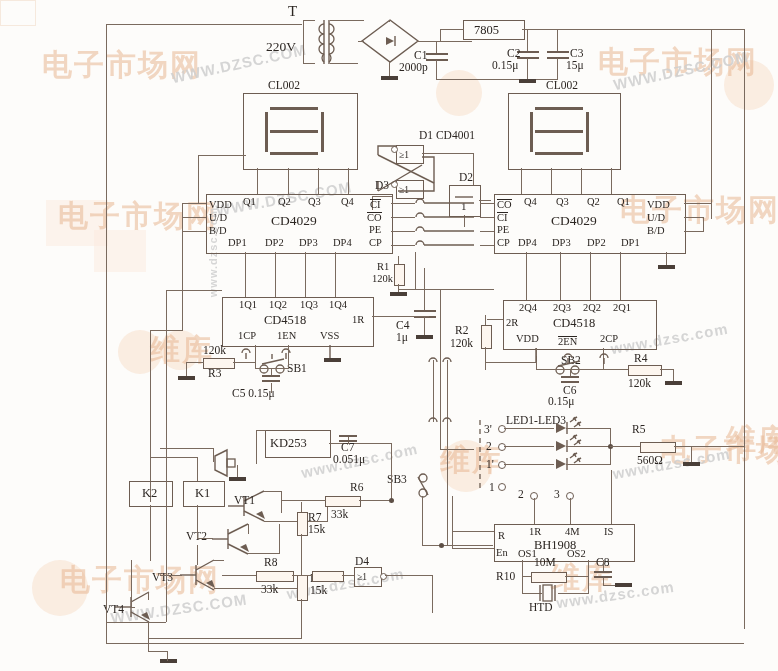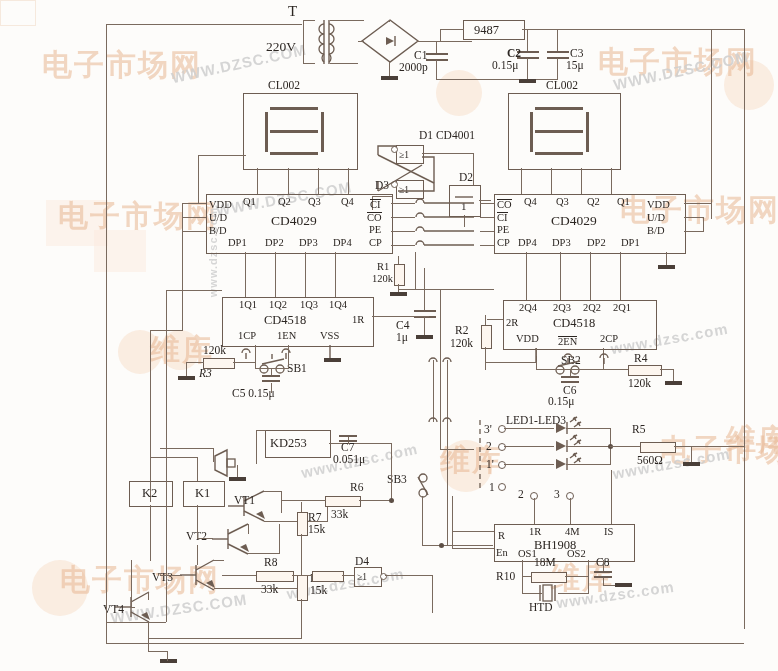--- a/index.html
+++ b/index.html
@@ -102,32 +102,32 @@
   <div class="w v" style="left:436px;top:41px;height:12px;"></div>
   <div class="cap-h" style="left:426px;top:53px;width:22px;height:10px;">
     <div class="p" style="left:0;top:0;width:22px;height:1.6px;"></div>
     <div class="p" style="left:0;top:6px;width:22px;height:1.6px;"></div>
   </div>
   <div class="w v" style="left:436px;top:60px;height:20px;"></div>
   <div class="lbl f11" style="left:414px;top:50px;">C1</div>
   <div class="lbl f11" style="left:399px;top:62px;">2000p</div>
 
   <div class="box" style="left:463px;top:20px;width:60px;height:18px;"></div>
-  <div class="lbl f12" style="left:474px;top:24px;">9487</div>
+  <div class="lbl f12" style="left:474px;top:24px;">7805</div>
   <div class="w h" style="left:440px;top:29px;width:24px;"></div>
   <div class="w h" style="left:522px;top:29px;width:36px;"></div>
   <div class="w v" style="left:440px;top:29px;height:13px;"></div>
 
   <div class="w v" style="left:527px;top:29px;height:22px;"></div>
   <div class="cap-h" style="left:517px;top:51px;width:22px;height:10px;">
     <div class="p" style="left:0;top:0;width:22px;height:1.6px;"></div>
     <div class="p" style="left:0;top:6px;width:22px;height:1.6px;"></div>
   </div>
   <div class="w v" style="left:527px;top:58px;height:22px;"></div>
-  <div class="lbl f11" style="left:507px;top:48px;font-weight:bold;">C2</div>
+  <div class="lbl f11" style="left:507px;top:48px;">C2</div>
   <div class="lbl f11" style="left:492px;top:60px;">0.15μ</div>
 
   <div class="w v" style="left:557px;top:29px;height:22px;"></div>
   <div class="cap-h" style="left:547px;top:51px;width:22px;height:10px;">
     <div class="p" style="left:0;top:0;width:22px;height:1.6px;"></div>
     <div class="p" style="left:0;top:6px;width:22px;height:1.6px;"></div>
   </div>
   <div class="w v" style="left:557px;top:58px;height:22px;"></div>
   <div class="lbl f11" style="left:570px;top:48px;">C3</div>
   <div class="lbl f11" style="left:566px;top:60px;">15μ</div>
@@ -328,21 +328,21 @@
   <div class="lbl f11" style="left:396px;top:332px;">1μ</div>
 
   <div class="res-v" style="left:481px;top:325px;height:22px;"></div>
   <div class="w v" style="left:485px;top:315px;height:10px;"></div>
   <div class="w v" style="left:485px;top:347px;height:16px;"></div>
   <div class="lbl f11" style="left:455px;top:325px;">R2</div>
   <div class="lbl f11" style="left:450px;top:338px;">120k</div>
 
   <div class="res-h" style="left:203px;top:358px;width:30px;"></div>
   <div class="lbl f11" style="left:203px;top:345px;">120k</div>
-  <div class="lbl f11" style="left:199px;top:368px;font-style:italic;">R3</div>
+  <div class="lbl f11" style="left:208px;top:368px;">R3</div>
   <div class="w h" style="left:186px;top:362px;width:18px;"></div>
   <div class="w h" style="left:233px;top:362px;width:22px;"></div>
   <div class="w v" style="left:186px;top:362px;height:14px;"></div>
   <div class="gnd" style="left:178px;top:376px;"></div>
 
   <div class="lbl f11" style="left:287px;top:363px;">SB1</div>
   <svg style="left:246px;top:352px;width:60px;height:28px;">
     <circle class="fillnone" cx="18" cy="17" r="4"></circle>
     <circle class="fillnone" cx="34" cy="17" r="4"></circle>
     <path class="stroke" d="M16,12 L38,7"></path>
@@ -461,21 +461,21 @@
 
   <div class="w v" style="left:534px;top:498px;height:26px;"></div>
   <div class="w v" style="left:570px;top:498px;height:26px;"></div>
   <div class="w v" style="left:611px;top:470px;height:54px;"></div>
   <div class="w h" style="left:452px;top:531px;width:42px;"></div>
   <div class="w h" style="left:452px;top:548px;width:42px;"></div>
   <div class="w v" style="left:452px;top:496px;height:52px;"></div>
 
   <div class="lbl f11" style="left:496px;top:571px;">R10</div>
   <div class="res-h" style="left:531px;top:572px;width:34px;"></div>
-  <div class="lbl f11" style="left:534px;top:557px;">18M</div>
+  <div class="lbl f11" style="left:534px;top:557px;">10M</div>
   <div class="w v" style="left:522px;top:560px;height:16px;"></div>
   <div class="w h" style="left:522px;top:576px;width:10px;"></div>
   <div class="w h" style="left:565px;top:576px;width:24px;"></div>
   <div class="w v" style="left:588px;top:560px;height:16px;"></div>
 
   <div class="w v" style="left:522px;top:576px;height:18px;"></div>
   <div class="w h" style="left:522px;top:593px;width:20px;"></div>
   <svg style="left:538px;top:582px;width:22px;height:22px;">
     <rect class="fillnone" x="5" y="3" width="9" height="16"></rect>
     <path class="stroke" d="M2,3 v16 M17,3 v16"></path>

